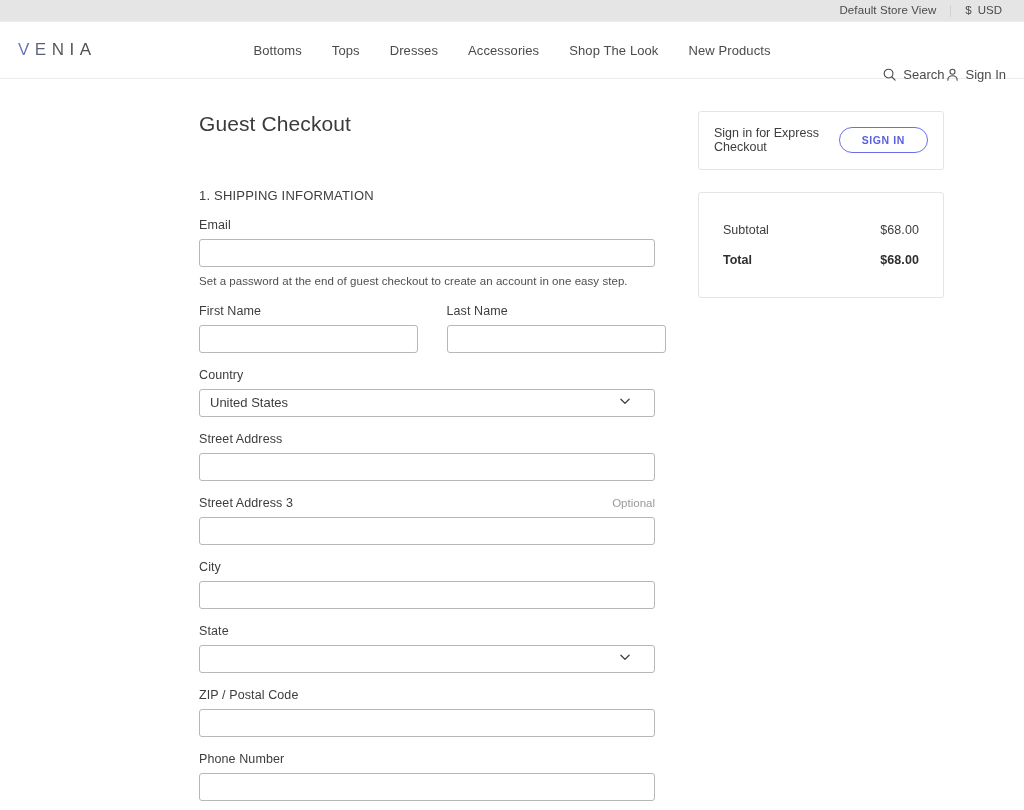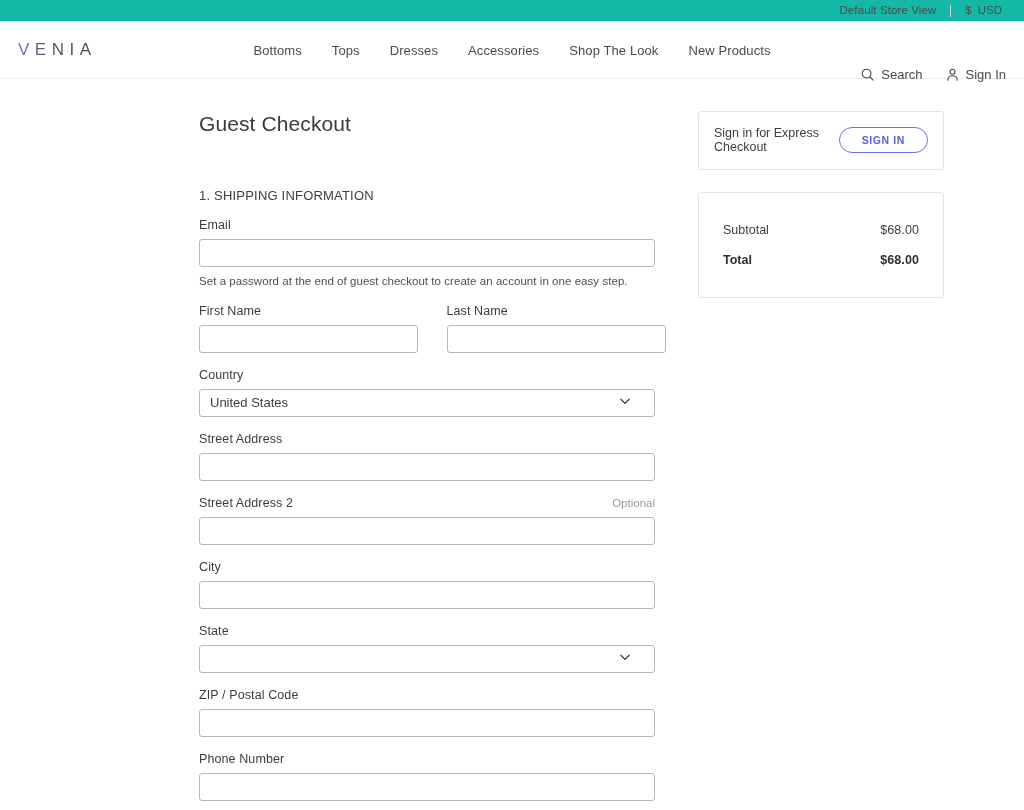--- a/index.html
+++ b/index.html
@@ -8,21 +8,21 @@
     height: 810px;
     background: #ffffff;
     font-family: "Liberation Sans", sans-serif;
     color: #3d3d3d;
     overflow: hidden;
   }
 
   
   .topbar {
     height: 22px;
-    background: #14b8a6;
+    background: #e5e5e5;
     border-bottom: 1px solid #ececec;
     display: flex;
     align-items: center;
     justify-content: flex-end;
     padding-right: 18px;
     gap: 0;
   }
   .topbar-link {
     font-size: 11.5px;
     color: #4a4a4a;
@@ -76,21 +76,20 @@
   .nav-item {
     font-size: 13px;
     color: #4b4b4b;
     white-space: nowrap;
     letter-spacing: .1px;
   }
   .header-actions {
     margin-left: auto;
     display: flex;
     align-items: center;
-    gap: 22px;
     margin-top: 48px;
   }
   .hdr-action {
     display: flex;
     align-items: center;
     gap: 6px;
     font-size: 13px;
     color: #4b4b4b;
     white-space: nowrap;
   }
@@ -318,21 +317,21 @@
       </div>
     </div>
 
     <div class="field">
       <label class="field-label">Street Address</label>
       <input class="input" type="text" value="" style="">
     </div>
 
     <div class="field">
       <div class="field-label-row" style="width:456px">
-        <label class="field-label">Street Address 2</label>
+        <label class="field-label">Street Address 3</label>
         <span class="optional-hint">Optional</span>
       </div>
       <input class="input" type="text" value="" style="">
     </div>
 
     <div class="field">
       <label class="field-label">City</label>
       <input class="input" type="text" value="" style="">
     </div>
 

